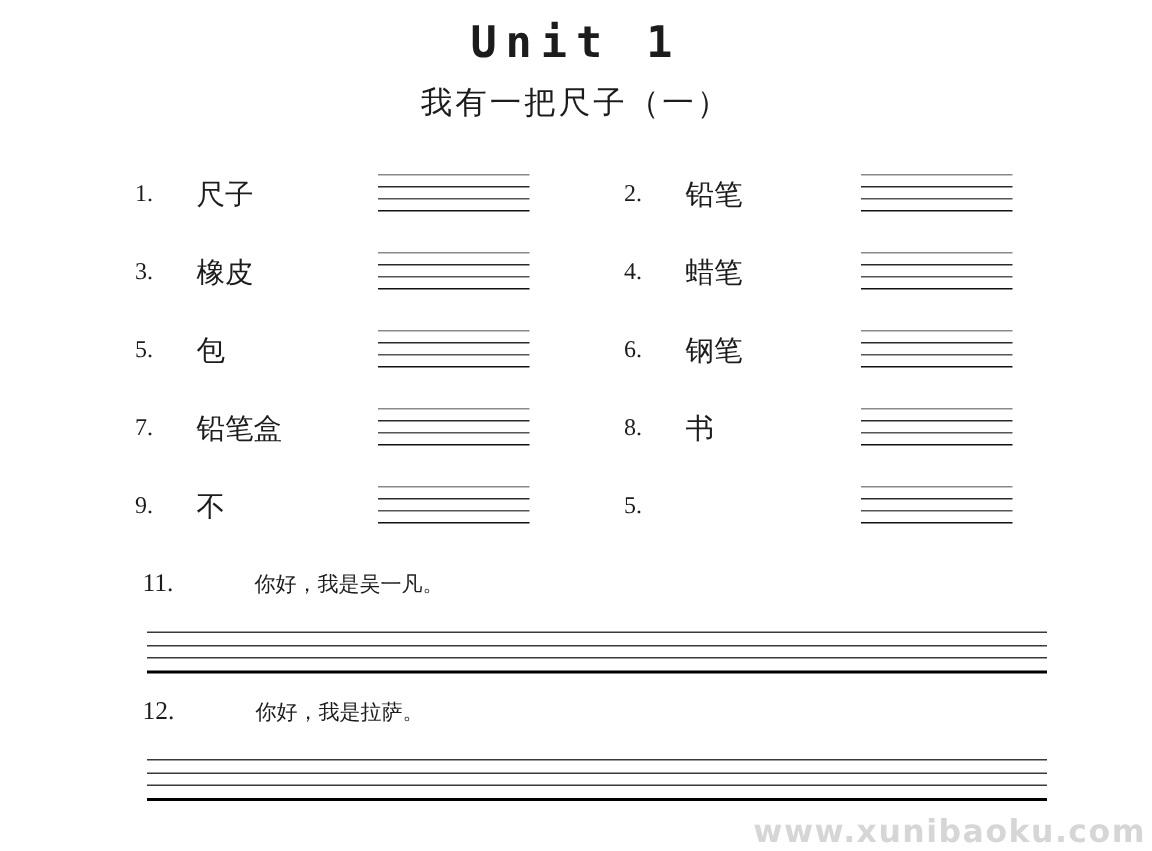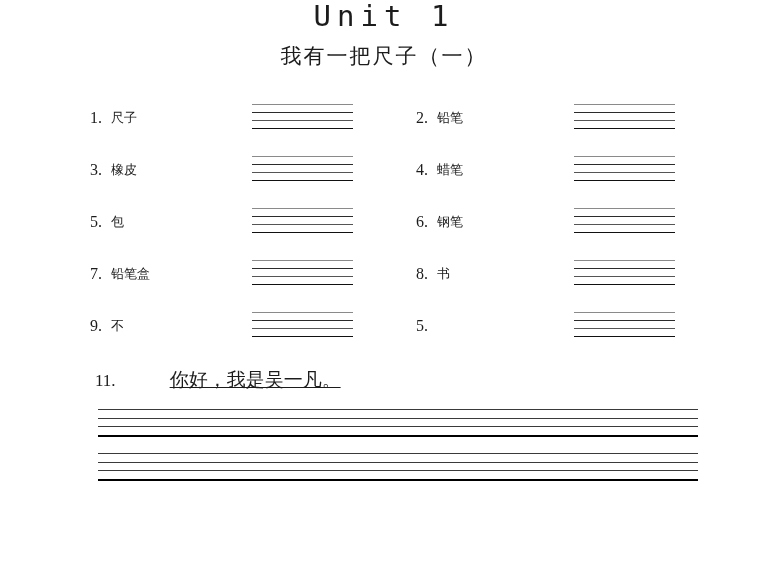--- a/index.html
+++ b/index.html
@@ -6,60 +6,60 @@
   html, body { width:768px; height:567px; background:#ffffff; overflow:hidden; }
   body {
     font-family:"DejaVu Sans","Liberation Sans",sans-serif;
     color:#1c1c1c;
     position:relative;
   }
   .title {
     text-align:center;
     font-family:"DejaVu Sans Mono","Liberation Mono",monospace;
     font-size:29px;
-    font-weight:normal;
+    font-weight:bold;
     letter-spacing:6px;
-    padding-top:1px;
+    padding-top:13px;
     line-height:1.1;
   }
   .subtitle {
     text-align:center;
     font-size:21px;
     font-weight:normal;
     letter-spacing:2px;
     margin-top:9px;
   }
   .vocab-grid { margin-top:22px; }
   .vrow { display:flex; height:52px; align-items:center; }
   .vcell { display:flex; align-items:center; height:100%; }
   .vcell.left  { margin-left:90px; width:263px; }
   .vcell.right { margin-left:63px; width:259px; }
   .num {
     font-family:"Liberation Serif","DejaVu Serif",serif;
     font-size:16px;
     white-space:nowrap;
   }
   .vnum { margin-right:9px; }
-  .vword { font-size:13px; white-space:nowrap; }
+  .vword { font-size:19px; white-space:nowrap;margin-left:20px; }
   .vguide {
     margin-left:auto;
     width:101px; height:25px;
     display:flex; flex-direction:column; justify-content:space-between;
     transform:translateY(-1px);
   }
   .vguide i { display:block; height:1px; }
   .vguide i.g1 { background:#8a8a8a; }
   .vguide i.g2 { background:#2b2b2b; }
   .vguide i.g3 { background:#555555; }
   .vguide i.g4 { background:#111111; }
   .sentences { }
   .sblock { }
   .sentence { display:flex; align-items:baseline; margin-left:95px; margin-top:15px; height:26px;gap:44px; }
   .snum { margin-right:10px; font-size:17px; }
-  .stext { font-size:19px; white-space:nowrap;text-decoration:underline; }
+  .stext { font-size:14px; white-space:nowrap; }
   .lineblock {
     margin-left:98px; margin-top:16px;
     width:600px; height:28px;
     display:flex; flex-direction:column; justify-content:space-between;
   }
   .lineblock i { display:block; height:1px; background:#3a3a3a; }
   .lineblock i:last-child { height:2px; background:#000000; }
   .watermark {
     position:absolute;
     right:4px; bottom:1px;
@@ -195,22 +195,27 @@
       <span class="stext">你好，我是吴一凡。</span>
     </div>
     <div class="lineblock">
       <i></i>
           <i></i>
           <i></i>
           <i></i>
     </div>
   </div>
       <div class="sblock">
+    <div class="sentence">
+      <span class="num snum">12.</span>
+      <span class="stext">你好，我是拉萨。</span>
+    </div>
     <div class="lineblock">
       <i></i>
           <i></i>
           <i></i>
           <i></i>
     </div>
   </div>
     </div>
 
+  <div class="watermark" style="color: rgb(214, 214, 214);">www.xunibaoku.com</div>
 </div>
 
 </body></html>

